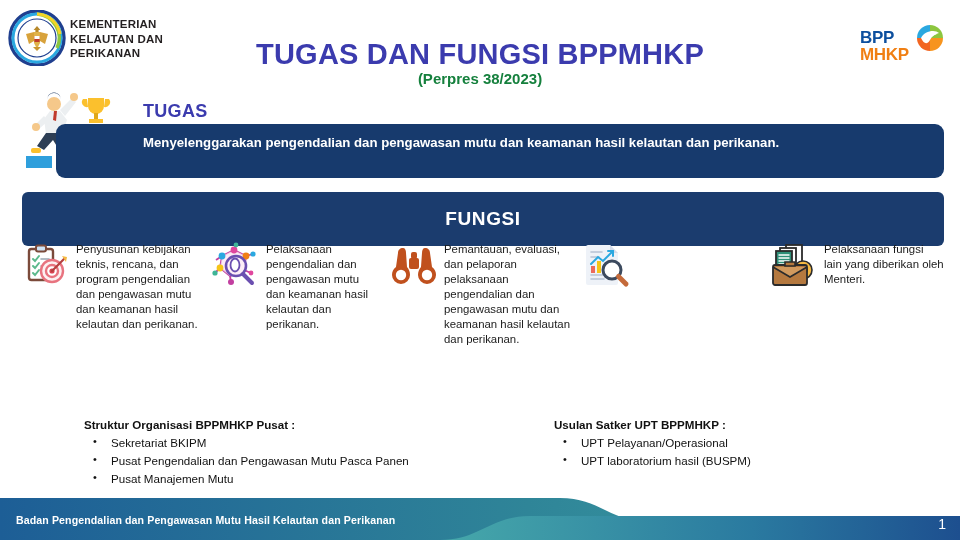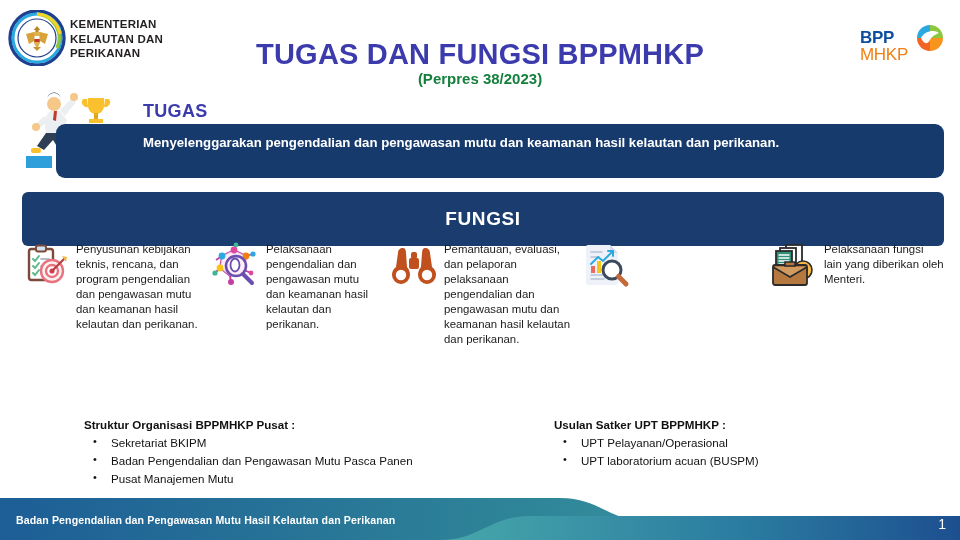--- a/index.html
+++ b/index.html
@@ -22,21 +22,21 @@
   }
 
   
   .bpp-logo { position:absolute; right:14px; top:24px; width:86px; height:46px; }
   .bpp-logo .bpp-txt {
     position:absolute; left:0; top:4px;
     font-size:17px; font-weight:bold; color:#0d4f9e; letter-spacing:-.3px;
   }
   .bpp-logo .mhkp-txt {
     position:absolute; left:0; top:21px;
-    font-size:17px; font-weight:normal; color:#f07f13; letter-spacing:-.3px;
+    font-size:17px; font-weight:bold; color:#f07f13; letter-spacing:-.3px;
   }
   .bpp-logo .mark { position:absolute; right:2px; top:0px; width:28px; height:28px; }
 
   
   .title {
     position:absolute; left:0; right:0; top:38px;
     text-align:center; font-size:29px; font-weight:bold;
     color:#3b3bae; letter-spacing:.2px;
   }
   .subtitle {
@@ -309,30 +309,30 @@
       </span>
       <span class="tx">Pelaksanaan fungsi lain yang diberikan oleh Menteri.</span>
     </div>
 
   </div>
 
   <div class="list-block lb-left">
     <div class="hd">Struktur Organisasi BPPMHKP Pusat :</div>
     <ul>
       <li>Sekretariat BKIPM</li>
-      <li>Badan Pengendalian dan Pengawasan Mutu Pasca Panen</li>
+      <li>Pusat Pengendalian dan Pengawasan Mutu Pasca Panen</li>
       <li>Pusat Manajemen Mutu</li>
     </ul>
   </div>
 
   <div class="list-block lb-right">
     <div class="hd">Usulan Satker UPT BPPMHKP  :</div>
     <ul>
       <li>UPT Pelayanan/Operasional</li>
-      <li>UPT laboratorium acuan (BUSPM)</li>
+      <li>UPT laboratorium hasil (BUSPM)</li>
     </ul>
   </div>
 
   <div class="footer">
     <svg width="960" height="44" viewBox="0 0 960 44" preserveAspectRatio="none">
       <defs>
         <linearGradient id="gL" x1="0" y1="0" x2="1" y2="0">
           <stop offset="0" stop-color="#1d5e96"></stop>
           <stop offset="0.55" stop-color="#2f8598"></stop>
           <stop offset="1" stop-color="#3fa3a8"></stop>

